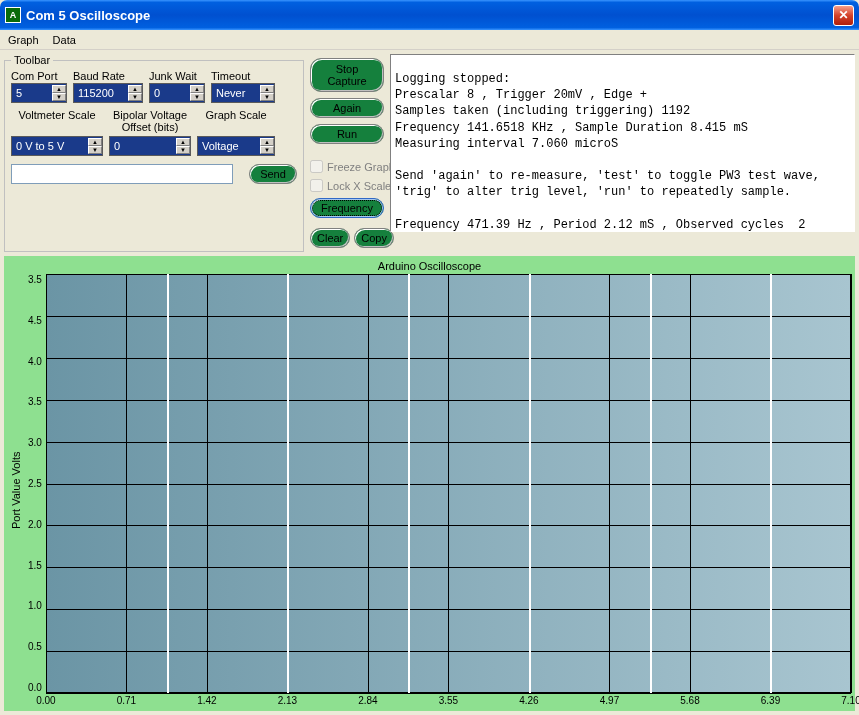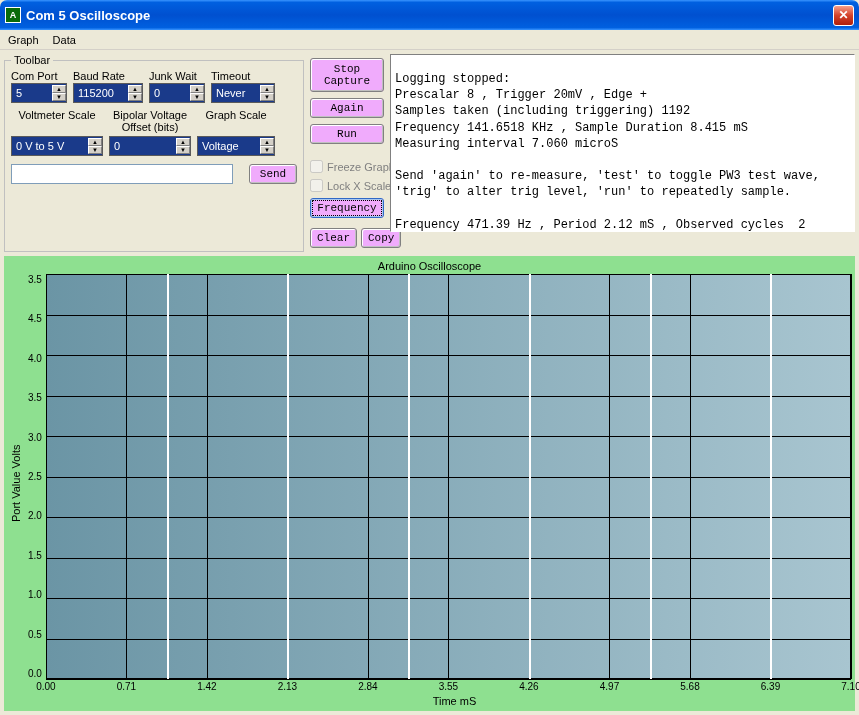--- a/index.html
+++ b/index.html
@@ -90,29 +90,29 @@
     flex-direction: column;
     background: #d4d0c8;
   }
   .combo .spin div {
     flex:1; font-size:6px; color:#000;
     display:flex; align-items:center; justify-content:center;
     border:1px solid #fff; border-right-color:#808080; border-bottom-color:#808080;
     cursor:pointer; line-height:1;
   }
   .btn {
-    background: #f0abfc;
+    background: #15803d;
     border: 1px solid #808080;
-    border-radius: 3px;
+    border-radius: 11px;
     box-shadow: inset 1px 1px 0 #fff, inset -1px -1px 0 #c0c0c0;
     padding: 3px 6px;
     font-size: 11px;
     cursor: pointer;
     text-align: center;
-    font-family: Liberation Mono, monospace;
+    font-family: Liberation Sans, sans-serif;
   }
   .btn.highlight {
     outline: 1px dotted #000;
     outline-offset: -3px;
     border: 1px solid #3169c6;
     box-shadow: inset 0 0 0 1px #a8c8f0, inset 1px 1px 0 #fff;
   }
   .buttons-col {
     display: flex; flex-direction: column; gap: 6px;
     padding: 4px 2px;
@@ -371,15 +371,14 @@
           <div class="grid-line-v" style="left: 90%;"></div>
           <div class="grid-line-v" style="left: 100%;"></div>
           <div class="grid-line-v white" style="left: 15%;"></div>
           <div class="grid-line-v white" style="left: 30%;"></div>
           <div class="grid-line-v white" style="left: 45%;"></div>
           <div class="grid-line-v white" style="left: 60%;"></div>
           <div class="grid-line-v white" style="left: 75%;"></div>
           <div class="grid-line-v white" style="left: 90%;"></div>
         </div>
     </div>
-    <div class="x-axis-label">Time mS</div>
   </div>
 </div>
 
 </body></html>

